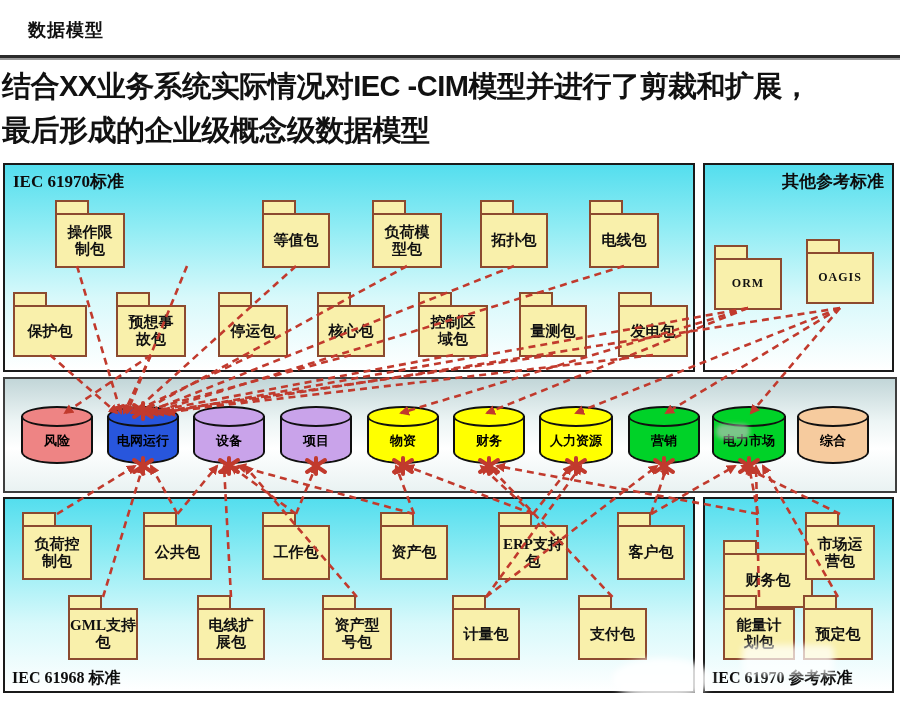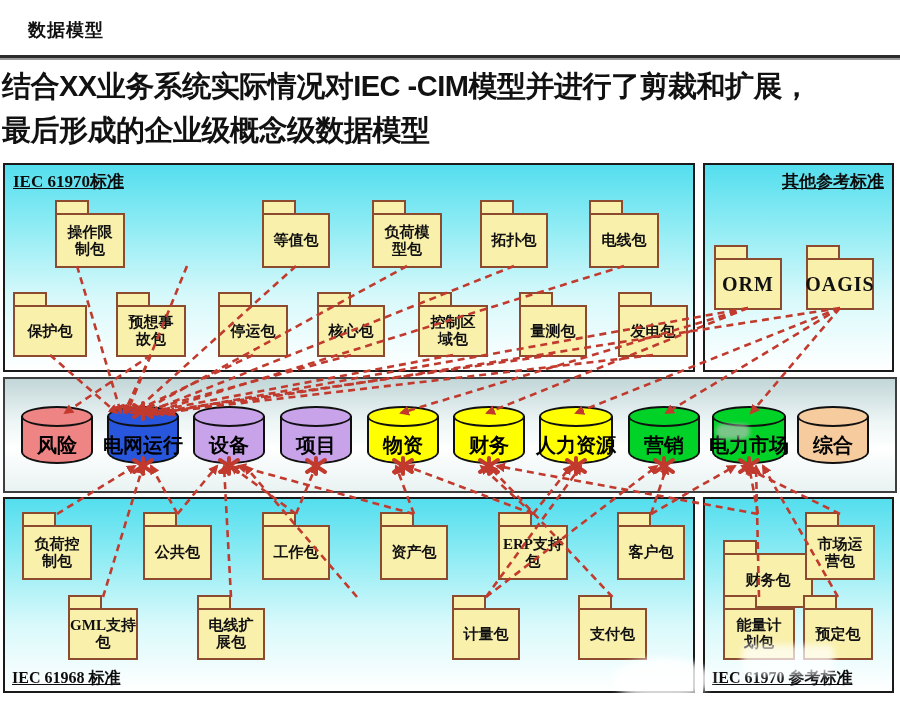--- a/index.html
+++ b/index.html
@@ -13,41 +13,41 @@
   .rule2{position:absolute;left:0;top:58px;width:900px;height:2px;background:#9a9a9a;}
   .heading{position:absolute;left:2px;top:64px;width:898px;font-weight:bold;
     font-size:29px;line-height:44px;letter-spacing:-0.5px;white-space:nowrap;}
   
   #stage{position:absolute;left:0;top:0;width:900px;height:707px;}
   .region{position:absolute;border:2px solid #1a1a1a;box-sizing:border-box;z-index:1;
     background:linear-gradient(180deg,#54deee 0%,#8fecf4 30%,#d8f9fb 65%,#ffffff 100%);}
   .region.band{border-color:#3e3e3e;
     background:linear-gradient(180deg,#c2d6d8 0%,#edf5f5 38%,#ffffff 62%,#e9f2f2 100%);}
   .rlabel{position:absolute;font-family:"Liberation Serif", serif;font-weight:600;
-    font-size:17px;color:#0d0d0d;white-space:nowrap;text-decoration:underline;}
+    font-size:17px;color:#0d0d0d;white-space:nowrap;}
   .rlabel.tl{left:8px;top:5px;}
   .rlabel.tr{right:8px;top:5px;}
   .rlabel.bl{left:7px;bottom:2px;font-size:16px;}
   .pkg{position:absolute;z-index:2;}
   .pkg .tab{position:absolute;left:0;top:0;width:34px;height:15px;box-sizing:border-box;
     background:var(--f);border:2px solid var(--b);}
   .pkg .bod{position:absolute;left:0;top:13px;right:0;bottom:0;box-sizing:border-box;
     background:var(--f);border:2px solid var(--b);
     display:flex;align-items:center;justify-content:center;text-align:center;
     font-family:"Liberation Serif", serif;font-weight:600;font-size:15px;line-height:1.12;
     white-space:pre-line;}
-  .pkg.latin .bod{letter-spacing:1px;font-size:20px;}
+  .pkg.latin .bod{letter-spacing:1px;font-size:12px;}
   .cyl{position:absolute;z-index:2;}
   .cyl .body{position:absolute;left:0;right:0;top:10px;bottom:0;background:var(--c);
     border:2px solid #101010;border-top:none;box-sizing:border-box;
     border-radius:0 0 36px 36px / 0 0 12px 12px;}
   .cyl .topc{position:absolute;left:0;right:0;top:0;height:21px;background:var(--c);
     border:2px solid #101010;box-sizing:border-box;border-radius:50%;}
   .cyl .lbl{position:absolute;left:-4px;right:-4px;top:26px;text-align:center;
-    font-weight:bold;font-size:20px;color:#000;}
+    font-weight:bold;font-size:13px;color:#000;}
   #arrows{position:absolute;left:0;top:0;z-index:3;pointer-events:none;}
   .wm{position:absolute;z-index:4;background:rgba(255,255,255,0.82);filter:blur(3px);}
   .wm.b1{left:612px;top:658px;width:100px;height:42px;border-radius:50%;}
   .wm.b2{left:742px;top:645px;width:92px;height:30px;border-radius:6px;background:rgba(255,255,255,0.7);}
   .wm.b3{left:716px;top:424px;width:34px;height:15px;border-radius:7px;background:rgba(190,190,190,0.65);filter:blur(2px);}
 </style>
 </head>
 <body>
 
 <div class="kicker">数据模型</div>
@@ -121,21 +121,21 @@
       <div class="bod">量测包</div>
     </div>
     <div class="pkg" style="left: 618px; top: 292px; width: 70px; height: 65px; --f: #f9f0ab; --b: #8c4a2f;">
       <div class="tab"></div>
       <div class="bod">发电包</div>
     </div>
     <div class="pkg latin" style="left: 714px; top: 245px; width: 68px; height: 65px; --f: #f9f0ab; --b: #8c4a2f;">
       <div class="tab"></div>
       <div class="bod">ORM</div>
     </div>
-    <div class="pkg latin" style="left: 806px; top: 245px; width: 68px; height: 65px; --f: #f9f0ab; --b: #8c4a2f;">
+    <div class="pkg latin" style="left: 806px; top: 239px; width: 68px; height: 65px; --f: #f9f0ab; --b: #8c4a2f;">
       <div class="tab"></div>
       <div class="bod">OAGIS</div>
     </div>
     <div class="pkg" style="left: 22px; top: 512px; width: 70px; height: 68px; --f: #f9f0ab; --b: #8c4a2f;">
       <div class="tab"></div>
       <div class="bod">负荷控
 制包</div>
     </div>
     <div class="pkg" style="left: 143px; top: 512px; width: 69px; height: 68px; --f: #f9f0ab; --b: #8c4a2f;">
       <div class="tab"></div>
@@ -160,20 +160,25 @@
     </div>
     <div class="pkg" style="left: 68px; top: 595px; width: 70px; height: 65px; --f: #f9f0ab; --b: #8c4a2f;">
       <div class="tab"></div>
       <div class="bod">GML支持
 包</div>
     </div>
     <div class="pkg" style="left: 197px; top: 595px; width: 68px; height: 65px; --f: #f9f0ab; --b: #8c4a2f;">
       <div class="tab"></div>
       <div class="bod">电线扩
 展包</div>
+    </div>
+    <div class="pkg" style="left: 322px; top: 595px; width: 70px; height: 65px; --f: #f9f0ab; --b: #8c4a2f;">
+      <div class="tab"></div>
+      <div class="bod">资产型
+号包</div>
     </div>
     <div class="pkg" style="left: 452px; top: 595px; width: 68px; height: 65px; --f: #f9f0ab; --b: #8c4a2f;">
       <div class="tab"></div>
       <div class="bod">计量包</div>
     </div>
     <div class="pkg" style="left: 578px; top: 595px; width: 69px; height: 65px; --f: #f9f0ab; --b: #8c4a2f;">
       <div class="tab"></div>
       <div class="bod">支付包</div>
     </div>
     <div class="pkg" style="left: 723px; top: 540px; width: 90px; height: 68px; --f: #f9f0ab; --b: #8c4a2f;">

